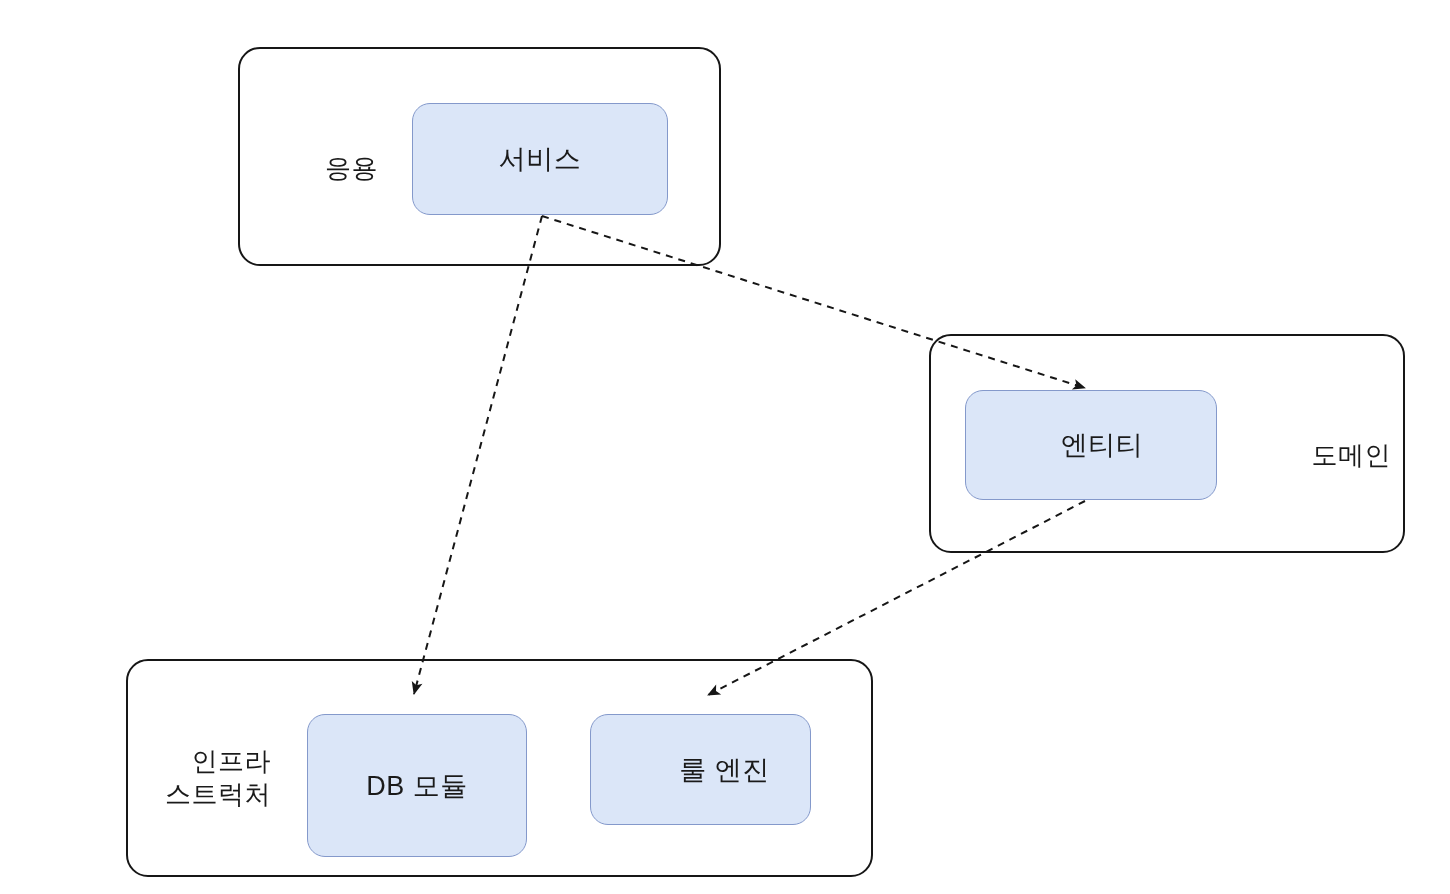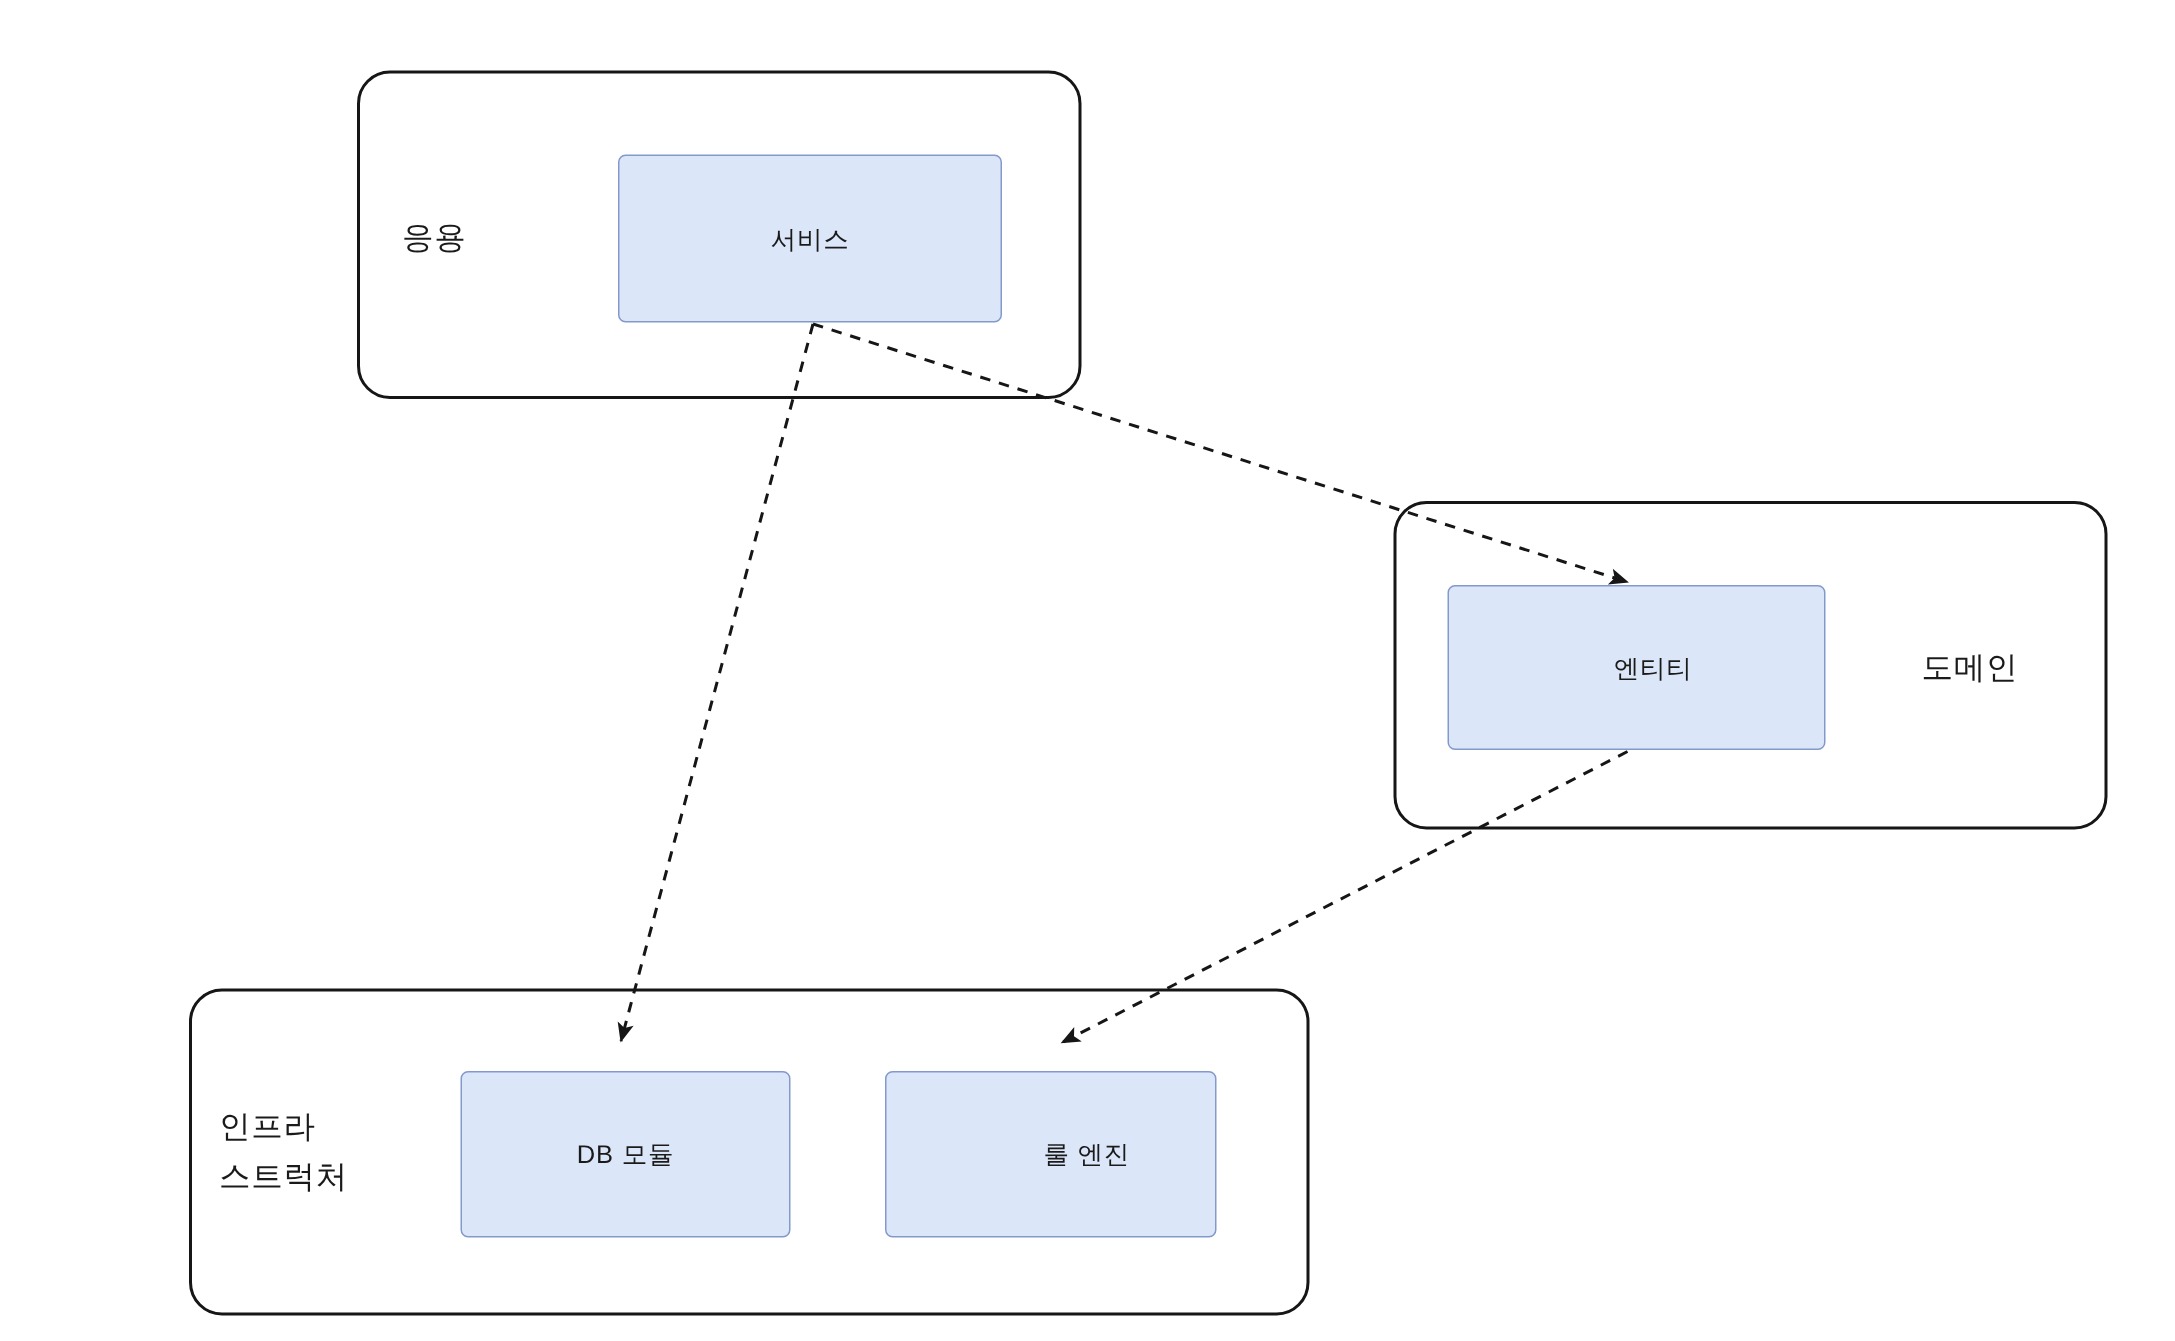--- a/index.html
+++ b/index.html
@@ -23,34 +23,35 @@
     border-radius: 22px;
     box-sizing: border-box;
   }
   .node {
     position: absolute;
     display: flex;
     align-items: center;
     justify-content: center;
     background: var(--node-fill, #dbe6f8);
     border: 1.5px solid var(--node-border, #8499cb);
-    border-radius: 5px;
+    border-radius: 18px;
     box-sizing: border-box;
-    font-size: 17px;
+    font-size: 27px;
     font-weight: 500;
     letter-spacing: 0.5px;
   }
   .glabel {
     position: absolute;
-    font-size: 21px;
+    font-size: 26px;
     font-weight: 500;
     letter-spacing: 0.5px;
-    text-align: left;
+    text-align: right;
     white-space: pre-line;
     line-height: 33px;
+    margin-top: 10px;
   }
   svg.edges {
     position: absolute;
     left: 0;
     top: 0;
     pointer-events: none;
   }
   svg.edges path.edge {
     fill: none;
     stroke: var(--edge, #161616);
@@ -73,21 +74,21 @@
   <div class="group" id="g-domain" style="left:929px; top:334px; width:476px; height:219px;">
     <div class="glabel" style="left:350px; top:93px; width:110px;">도메인</div>
     <div class="node" style="left:34px; top:54px; width:252px; height:110px;padding-left:22px;">
       <span>엔티티</span>
     </div>
   </div>
 
   <div class="group" id="g-infra" style="left:126px; top:659px; width:747px; height:218px;">
     <div class="glabel" style="left:18px; top:74px; width:125px;">인프라
 스트럭처</div>
-    <div class="node" style="left:179px; top:53px; width:220px; height:111px;">
+    <div class="node" style="left:179px; top:53px; width:220px; height:143px;">
       <span>DB 모듈</span>
     </div>
     <div class="node" style="left:462px; top:53px; width:221px; height:111px;padding-left:48px;">
       <span>룰 엔진</span>
     </div>
   </div>
 
   <svg class="edges" width="1450" height="894" viewBox="0 0 1450 894">
     <defs>
       <marker id="arrowhead" markerUnits="userSpaceOnUse" markerWidth="16" markerHeight="14" refX="13" refY="7" orient="auto">

